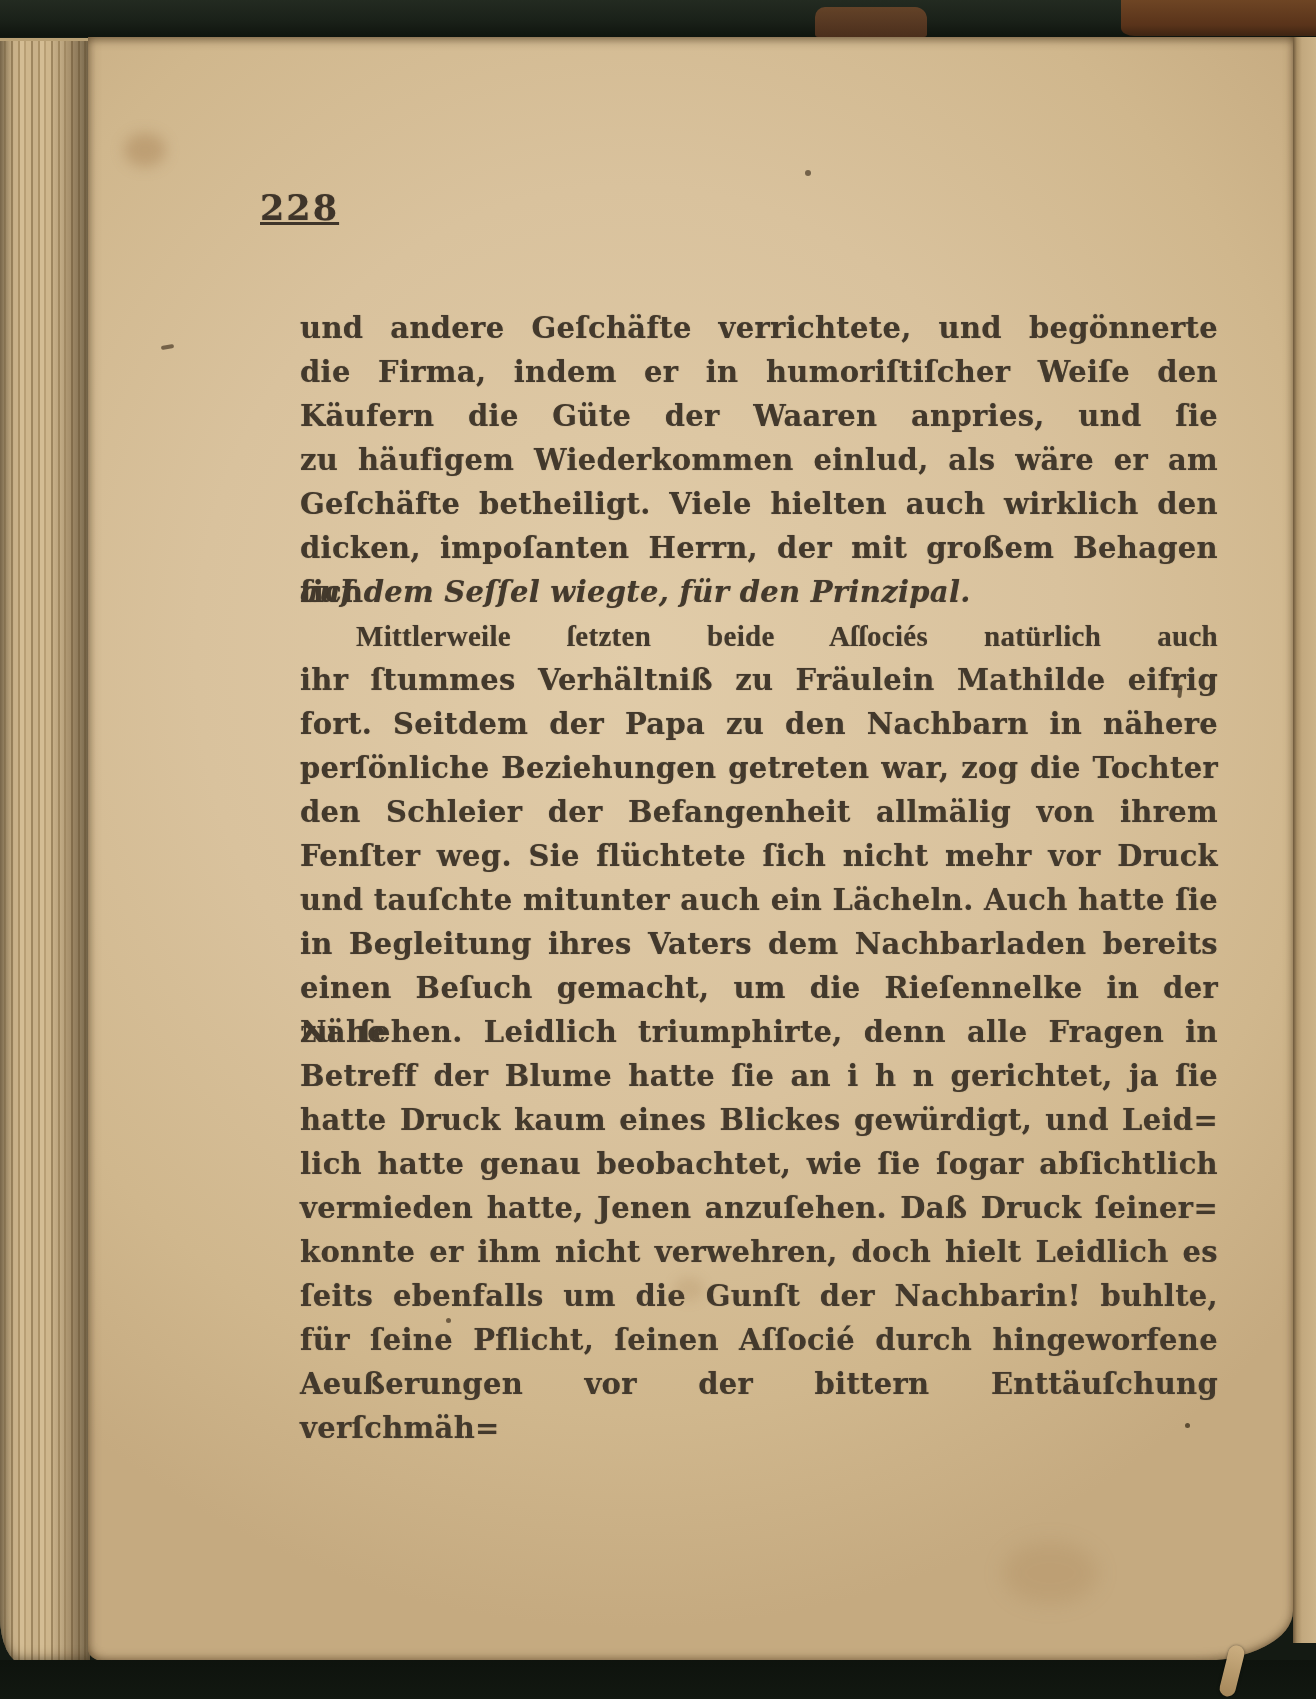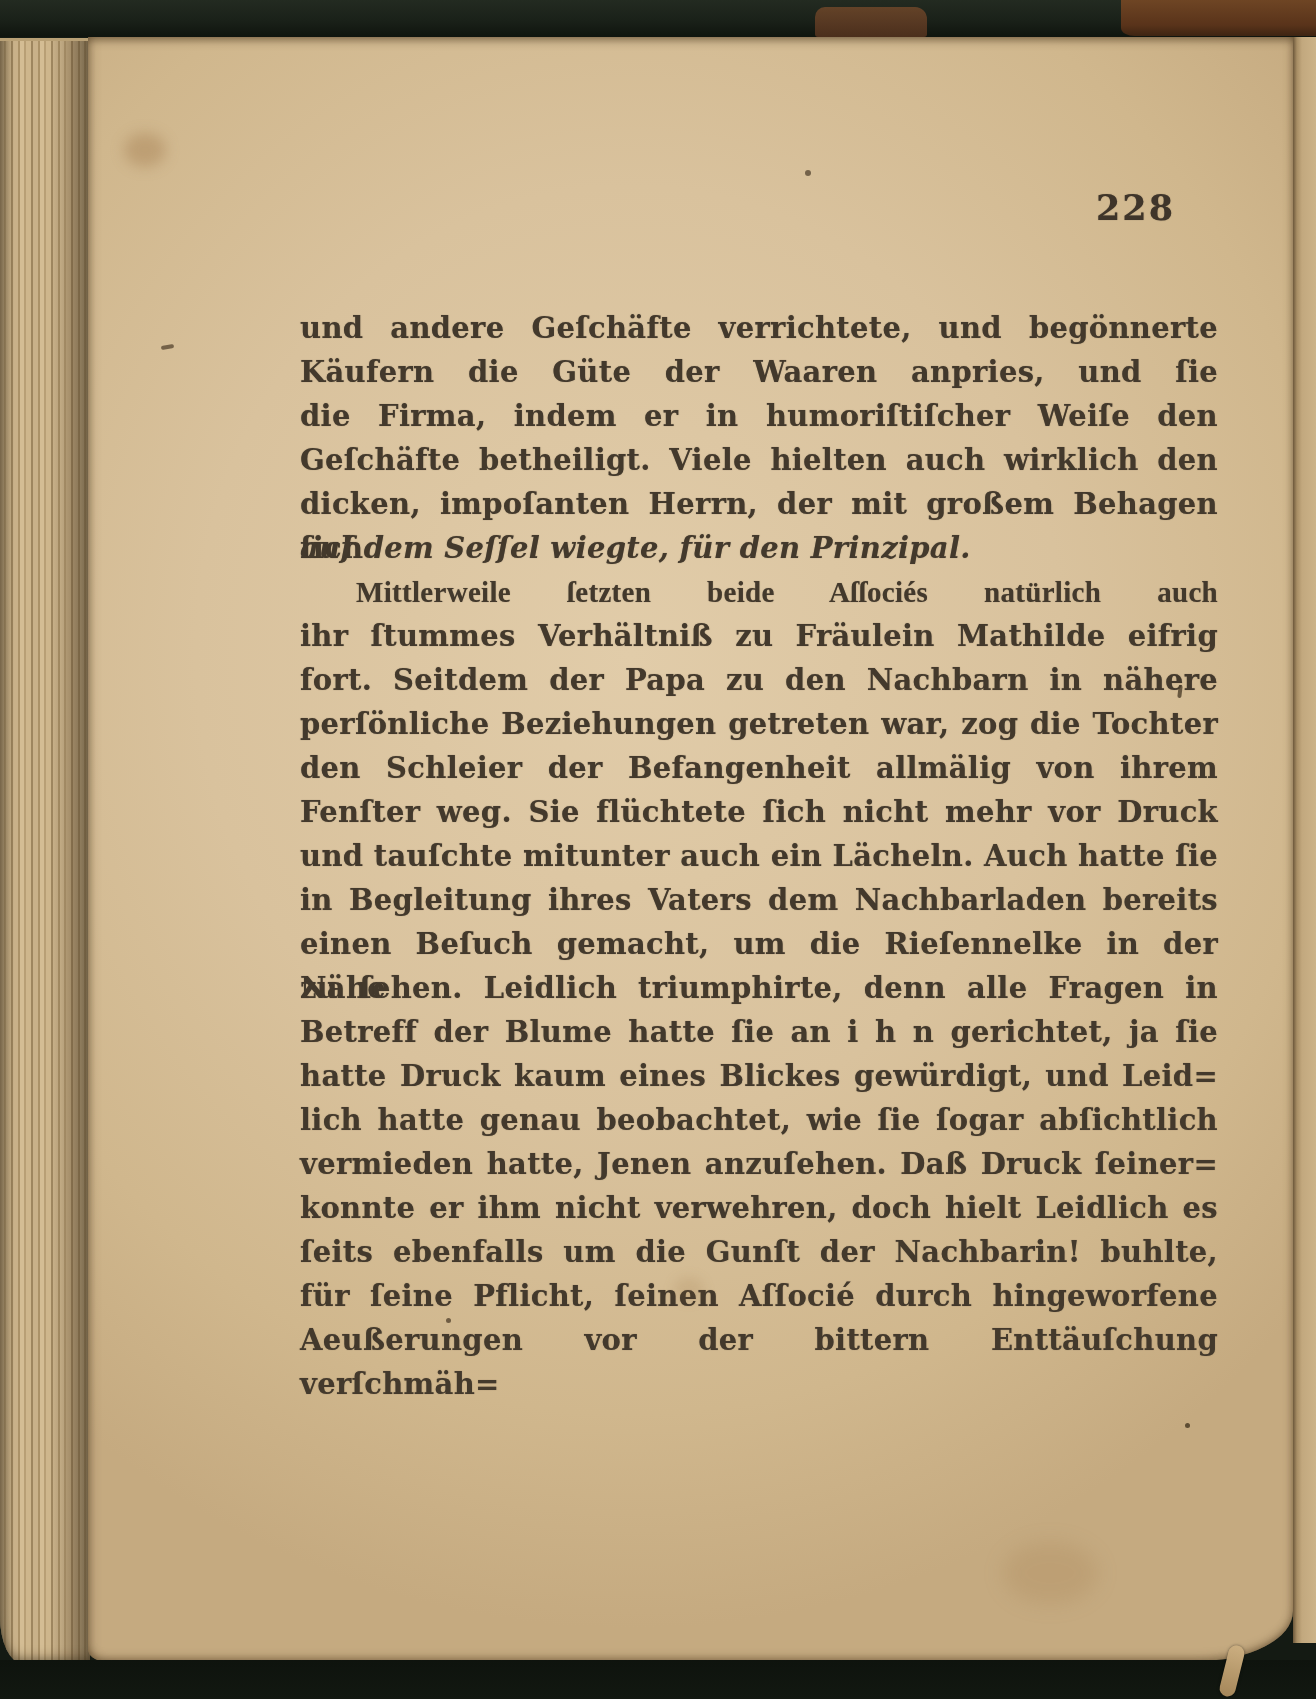--- a/index.html
+++ b/index.html
@@ -55,23 +55,24 @@
   }
   
   .gutter {
     position:absolute; left:1293px; top:37px; width:23px; height:1606px;
     background:linear-gradient(90deg,#6d583b 0px,#a88e65 4px,#c2a87e 9px,#ccb389 23px);
   }
   
   .page-number {
     position:absolute; left:212px; top:150px; width:915px;
     transform:translateX(-40px);
-    text-align:right; font-size:35px; font-weight:700;
+    text-align:left; font-size:35px; font-weight:700;
     color:#3f352a; letter-spacing:2px;
     text-shadow:0 0 1px rgba(64,54,42,.55);
+    text-decoration:underline;
   }
   .text-block {
     position:absolute; left:212px; top:240px; width:918px;
     color:#43392c; font-size:29px; font-weight:700; line-height:44px;
     letter-spacing:.3px;
     text-shadow:0 0 1px rgba(66,56,44,.5);
     margin-top:29px;
   }
   .line { text-align:justify; text-align-last:justify; height:44px; }
   .line.p-end { text-align-last:left;font-style:italic; }
@@ -109,22 +110,23 @@
     <div class="leather-patch-mid"></div>
   </div>
 
   <div class="page-edges"></div>
 
   <div class="page">
     <div class="page-number">228</div>
 
     <div class="text-block">
       <div class="line">und andere Geſchäfte verrichtete, und begönnerte</div>
+      <div class="line">die Firma, indem er in humoriſtiſcher Weiſe den</div>
       <div class="line">Käufern die Güte der Waaren anpries, und ſie</div>
-      <div class="line">die Firma, indem er in humoriſtiſcher Weiſe den</div>
+      <div class="line">zu häufigem Wiederkommen einlud, als wäre er am</div>
       <div class="line">Geſchäfte betheiligt. Viele hielten auch wirklich den</div>
       <div class="line">dicken, impoſanten Herrn, der mit großem Behagen ſich</div>
       <div class="line p-end">auf dem Seſſel wiegte, für den Prinzipal.</div>
       <div class="line indent">Mittlerweile ſetzten beide Aſſociés natürlich auch</div>
       <div class="line">ihr ſtummes Verhältniß zu Fräulein Mathilde eifrig</div>
       <div class="line">fort. Seitdem der Papa zu den Nachbarn in nähere</div>
       <div class="line">perſönliche Beziehungen getreten war, zog die Tochter</div>
       <div class="line">den Schleier der Befangenheit allmälig von ihrem</div>
       <div class="line">Fenſter weg. Sie flüchtete ſich nicht mehr vor Druck</div>
       <div class="line">und tauſchte mitunter auch ein Lächeln. Auch hatte ſie</div>

